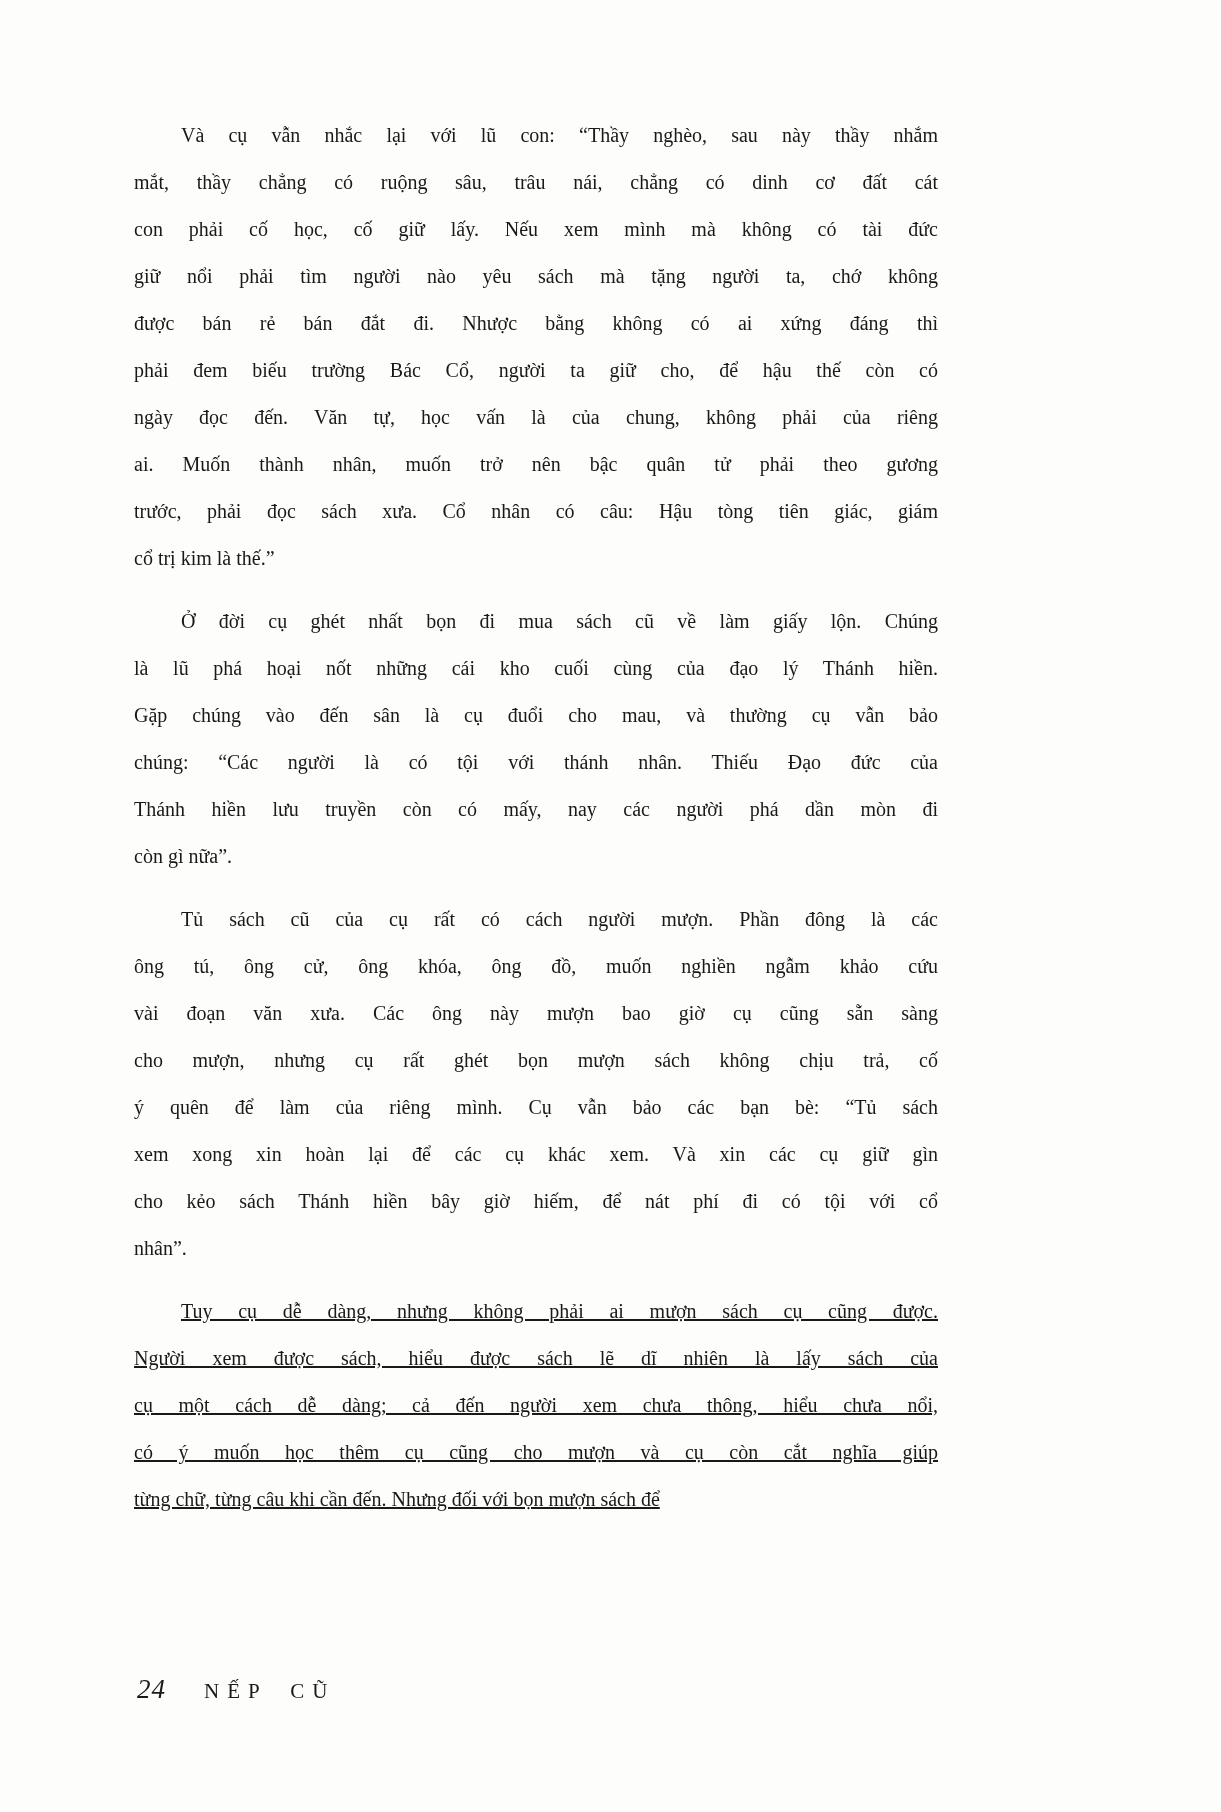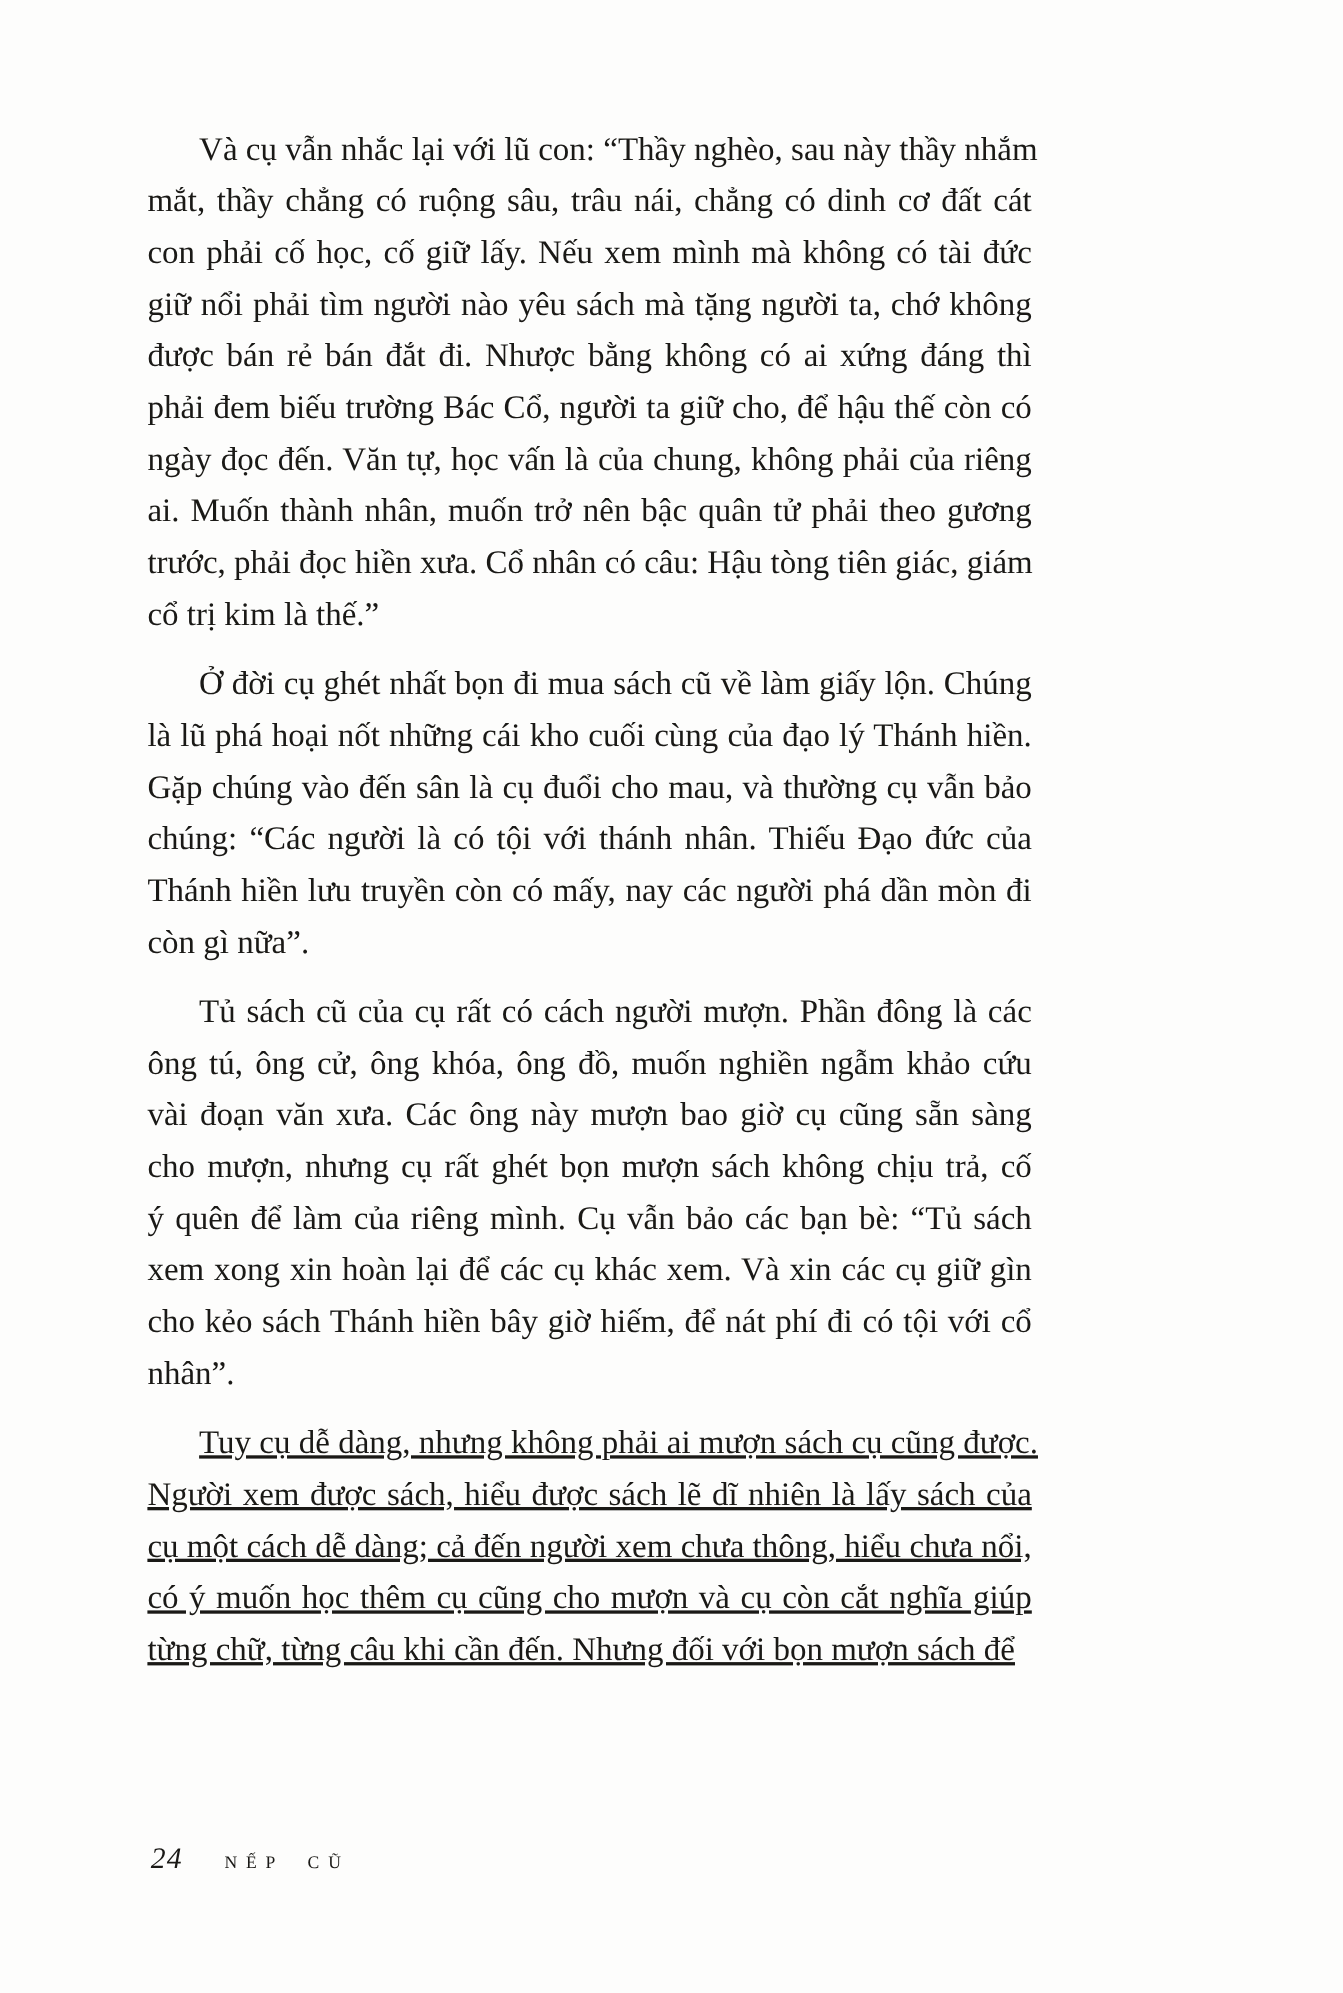--- a/index.html
+++ b/index.html
@@ -23,21 +23,21 @@
     top: 112px;
     width: 804px;
   }
   .para {
     margin: 0 0 16px 0;
     padding: 0;
   }
   .para:last-child { margin-bottom: 0; text-decoration: underline; }
   .line {
     display: block;
-    font-size: 30px;
+    font-size: 20px;
     line-height: 47px;
     height: 47px;
     text-align: justify;
     text-align-last: justify;
     white-space: nowrap;
   }
   .line.first { padding-left: 47px; }
   .line.last { text-align-last: left; }
   .it { }
   .footer {
@@ -48,42 +48,42 @@
     align-items: baseline;
     gap: 38px;
     justify-content: flex-end;
   }
   .pagenum {
     font-style: italic;
     font-size: 27px;
     letter-spacing: 1px;
   }
   .booktitle {
-    font-size: 16px;
+    font-size: 21px;
     letter-spacing: 8px;
     word-spacing: 10px;
   }
 </style>
 </head>
 <body>
 
 <div class="page">
 
   <div class="text-block">
 
     <div class="para">
       <div class="line first">Và cụ vẫn nhắc lại với lũ con: “Thầy nghèo, sau này thầy nhắm</div>
       <div class="line">mắt, thầy chẳng có ruộng sâu, trâu nái, chẳng có dinh cơ đất cát</div>
       <div class="line">con phải cố học, cố giữ lấy. Nếu xem mình mà không có tài đức</div>
       <div class="line">giữ nổi phải tìm người nào yêu sách mà tặng người ta, chớ không</div>
       <div class="line">được bán rẻ bán đắt đi. Nhược bằng không có ai xứng đáng thì</div>
       <div class="line">phải đem biếu trường Bác Cổ, người ta giữ cho, để hậu thế còn có</div>
       <div class="line">ngày đọc đến. Văn tự, học vấn là của chung, không phải của riêng</div>
       <div class="line">ai. Muốn thành nhân, muốn trở nên bậc quân tử phải theo gương</div>
-      <div class="line"><span>trước, phải đọc hiền xưa. Cổ nhân có câu: </span><span class="it">Hậu tòng tiên giác, giám</span></div>
+      <div class="line"><span>trước, phải đọc sách xưa. Cổ nhân có câu: </span><span class="it">Hậu tòng tiên giác, giám</span></div>
       <div class="line last"><span class="it">cổ trị kim</span><span> là thế.”</span></div>
     </div>
 
     <div class="para">
       <div class="line first">Ở đời cụ ghét nhất bọn đi mua sách cũ về làm giấy lộn. Chúng</div>
       <div class="line">là lũ phá hoại nốt những cái kho cuối cùng của đạo lý Thánh hiền.</div>
       <div class="line">Gặp chúng vào đến sân là cụ đuổi cho mau, và thường cụ vẫn bảo</div>
       <div class="line">chúng: “Các người là có tội với thánh nhân. Thiếu Đạo đức của</div>
       <div class="line">Thánh hiền lưu truyền còn có mấy, nay các người phá dần mòn đi</div>
       <div class="line last">còn gì nữa”.</div>

